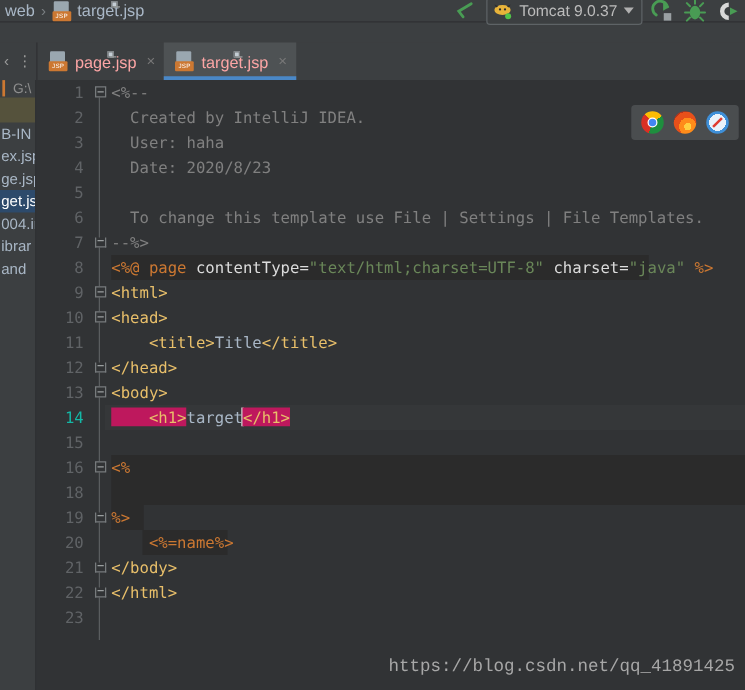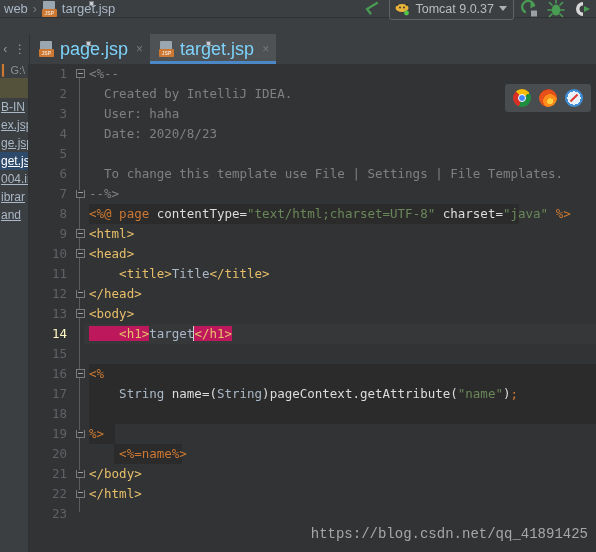--- a/index.html
+++ b/index.html
@@ -59,37 +59,37 @@
     background: #3c3f41; display: flex; align-items: stretch;
   }
   .tabs-left-stub {
     width: 30px; display: flex; align-items: center; justify-content: space-around;
     color: #9a9a9a; font-size: 12px; border-right: 1px solid #2f3133;
   }
   .tab {
     display: flex; align-items: center; gap: 6px; padding: 0 7px 0 9px;
     position: relative; cursor: pointer;
   }
-  .tab .name { color: #7dd3fc; font-size: 18px; white-space: nowrap; }
+  .tab .name { color: #fca5a5; font-size: 13px; white-space: nowrap; }
   .tab.active { background: #4e5254; }
   .tab.active .underline {
     position: absolute; left: 0; right: 0; bottom: 0; height: 3px; background: #4a88c7;
   }
   .tab .close { color: #787878; font-size: 12px; margin-left: 2px; line-height: 1; }
 
   
   .sidebar {
     position: absolute; left: 0; top: 64px; width: 29px; height: 488px;
     background: #3c3f41; border-right: 1px solid #2f3133; overflow: hidden;
   }
   .side-hdr { height: 14px; color: #8f8f8f; font-size: 11px; padding-left: 2px; white-space: nowrap;}
   .side-hdr .dot { color: #cc7832; }
   .tree-item {
     height: 18px; line-height: 18px; color: #a9b7c6; font-size: 12px;
-    white-space: nowrap; padding-left: 1px; overflow: hidden; text-decoration: underline;
+    white-space: nowrap; padding-left: 1px; overflow: hidden;
   }
   .tree-item.selected { background: #2d4a6b; color: #ffffff; }
   .tree-spacer { height: 20px; background: #55523c; }
 
   
   .editor {
     position: absolute; left: 29px; top: 64px; width: 567px; height: 488px;
     background: #313335; overflow: hidden;
   }
   .gutter {
@@ -102,21 +102,21 @@
   }
   .lines { position: absolute; left: 0; top: 0; right: 0; bottom: 0; }
   .line {
     position: relative; height: 20px; line-height: 20px;
     font-family: "DejaVu Sans Mono", monospace; font-size: 12.5px;
   }
   .line .num {
     position: absolute; left: 0; width: 38px; text-align: right;
     color: #606366; font-size: 12.5px; font-family: "DejaVu Sans Mono", monospace;
   }
-  .line.cur .num { color: #fef9c3; }
+  .line.cur .num { color: #14b8a6; }
   .line.cur .rowbg {
     position: absolute; left: 55px; right: 0; top: 0; height: 20px; background: #353739;
   }
   .line .code {
     position: absolute; left: 60px; top: 0; white-space: pre;
     color: #a9b7c6; font-family: "DejaVu Sans Mono", monospace; font-size: 12.5px;
   }
   .fold {
     position: absolute; left: 47px; top: 5px; width: 9px; height: 9px;
     border: 1px solid #777b7d; background: #313335;
@@ -355,25 +355,20 @@
           <span class="code"></span>
         </div>
         <div class="line">
           <div class="hl-block" style="left: 60px; width: 507px;"></div>
           <span class="num">16</span>
           <span class="fold"></span>
           <span class="code"><span class="t-jsp">&lt;%</span></span>
         </div>
         <div class="line">
           <div class="hl-block" style="left: 60px; width: 507px;"></div>
-          <span class="num">17</span>
-          <span class="code"><span class="t-cls">    String</span><span class="t-white"> name=(</span><span class="t-cls">String</span><span class="t-white">)pageContext.getAttribute(</span><span class="t-str">"name"</span><span class="t-white">)</span><span class="t-kw">;</span></span>
-        </div>
-        <div class="line">
-          <div class="hl-block" style="left: 60px; width: 507px;"></div>
           <span class="num">18</span>
           <span class="code"></span>
         </div>
         <div class="line">
           <div class="hl-block" style="left: 60px; width: 26px;"></div>
           <span class="num">19</span>
           <span class="fold end"></span>
           <span class="code"><span class="t-jsp">%&gt;</span></span>
         </div>
         <div class="line">

